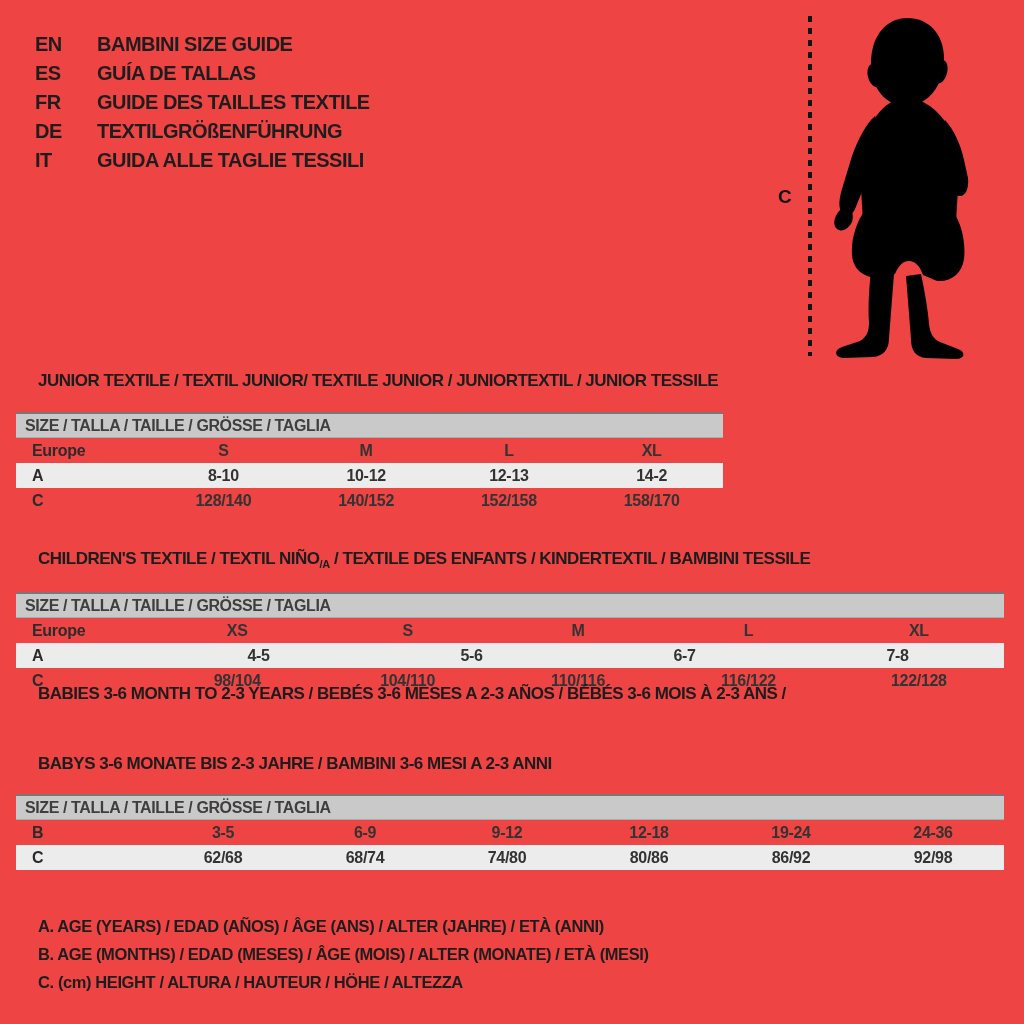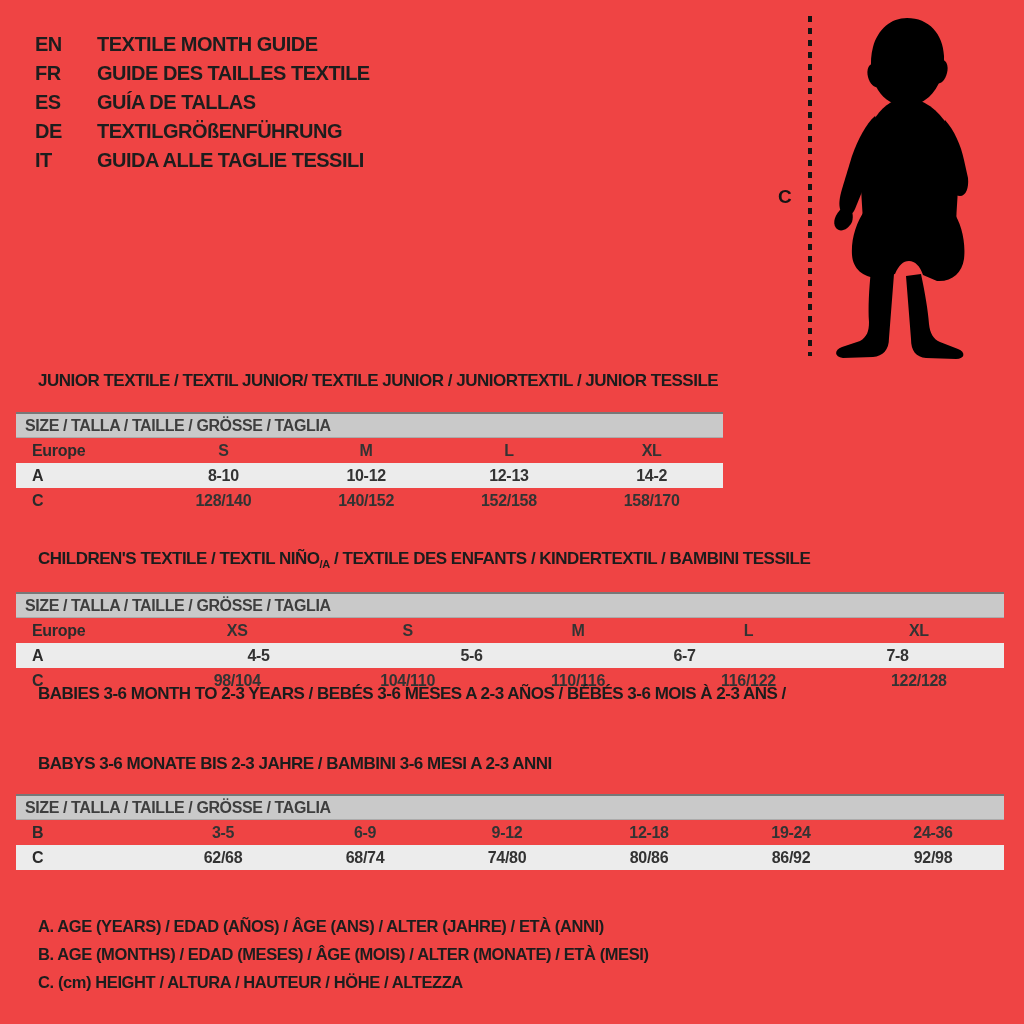--- a/index.html
+++ b/index.html
@@ -54,29 +54,29 @@
     color:#1d1d1d;letter-spacing:-0.4px;white-space:nowrap;}
 </style>
 </head>
 <body>
 
 <div class="canvas">
 
   <div class="lang-block">
     <div class="lang-row">
       <span class="lang-code">EN</span>
-      <span class="lang-label">TEXTILE MONTH GUIDE</span>
+      <span class="lang-label">BAMBINI SIZE GUIDE</span>
+    </div>
+    <div class="lang-row">
+      <span class="lang-code">ES</span>
+      <span class="lang-label">GUÍA DE TALLAS</span>
     </div>
     <div class="lang-row">
       <span class="lang-code">FR</span>
       <span class="lang-label">GUIDE DES TAILLES TEXTILE</span>
-    </div>
-    <div class="lang-row">
-      <span class="lang-code">ES</span>
-      <span class="lang-label">GUÍA DE TALLAS</span>
     </div>
     <div class="lang-row">
       <span class="lang-code">DE</span>
       <span class="lang-label">TEXTILGRÖßENFÜHRUNG</span>
     </div>
     <div class="lang-row">
       <span class="lang-code">IT</span>
       <span class="lang-label">GUIDA ALLE TAGLIE TESSILI</span>
     </div>
   </div>

